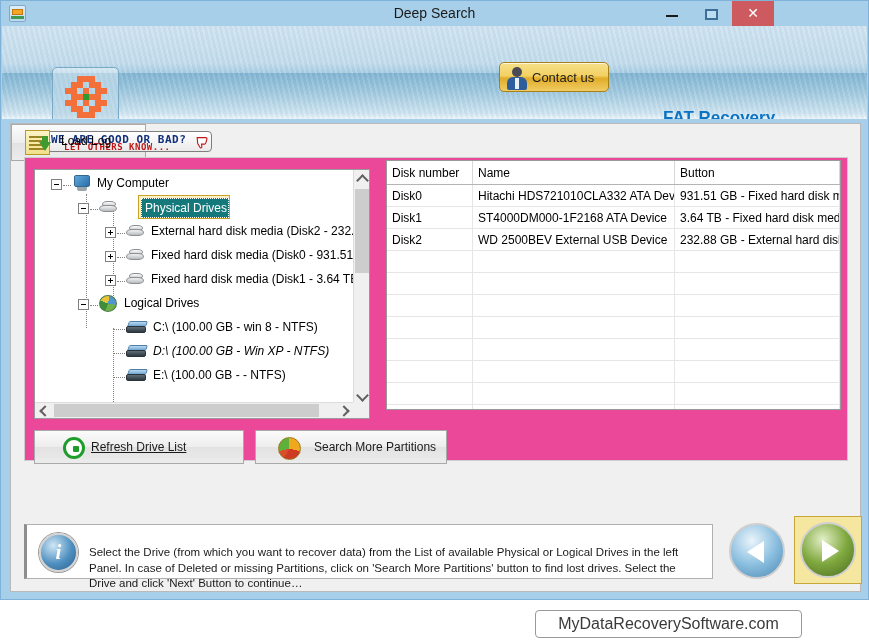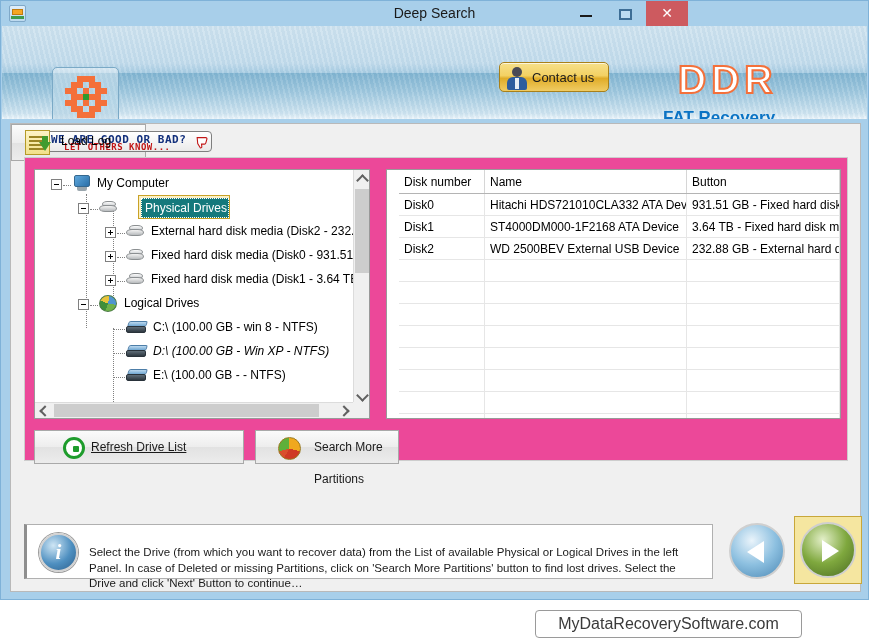--- a/index.html
+++ b/index.html
@@ -16,21 +16,21 @@
   
   #window{
     position:absolute;left:0;top:0;width:869px;height:600px;
     background:#a8cfea;
     border:1px solid #7fb2d8;
     box-sizing:border-box;
   }
 
   
   #titlebar{
-    position:absolute;left:0;top:0;width:687px;height:25px;
+    position:absolute;left:0;top:0;width:773px;height:25px;
     background:#a8cfea;
   }
   #title-icon{
     position:absolute;left:8px;top:4px;width:17px;height:17px;
     background:linear-gradient(#dfeefa,#bcd9ef);
     border:1px solid #7fa8c8;border-radius:2px;
     box-sizing:border-box;
   }
   #title-icon .g1{position:absolute;left:2px;top:3px;width:11px;height:6px;background:#f5a623;border:1px solid #c07b10;box-sizing:border-box;}
   #title-icon .g2{position:absolute;left:1px;top:10px;width:13px;height:3px;background:#3f9b4f;}
@@ -184,24 +184,23 @@
   #tree-hsb .arrow.left{left:0;}
   #tree-hsb .arrow.right{right:16px;}
   #tree-hsb .thumb{position:absolute;left:19px;top:1px;width:265px;height:13px;background:#cdcdcd;}
   .chevh{position:absolute;top:4px;width:6px;height:6px;border-left:2px solid #606060;border-top:2px solid #606060;}
   .chevh.l{left:6px;transform:rotate(-45deg);}
   .chevh.r{left:4px;transform:rotate(135deg);}
   #tree-corner{position:absolute;right:0;bottom:0;width:16px;height:16px;background:#f0f0f0;}
 
   
   #table-wrap{
-    position:absolute;left:361px;top:11px;width:455px;height:250px;
+    position:absolute;left:361px;top:2px;width:455px;height:250px;
     background:#ffffff;border:1px solid #999;box-sizing:border-box;
     overflow:hidden;
-    padding-left:12px;
   }
   table.grid{border-collapse:collapse;width:100%;table-layout:fixed;}
   table.grid th{
     font-weight:normal;text-align:left;font-size:12px;
     background:#ffffff;border-right:1px solid #d6d6d6;border-bottom:1px solid #b4b4b4;
     padding:3px 0 3px 5px;height:17px;color:#000;
   }
   table.grid td{
     font-size:12px;border-right:1px solid #e6e6e6;border-bottom:1px solid #e6e6e6;
     padding:2px 0 2px 5px;height:17px;color:#000;white-space:nowrap;overflow:hidden;
@@ -211,21 +210,21 @@
   .col-c{width:auto;}
 
   
   .abtn{
     position:absolute;
     background:linear-gradient(to bottom,#fbfbfb,#ededed 50%,#e2e2e2 51%,#ececec);
     border:1px solid #a9a9a9;box-sizing:border-box;
   }
   .abtn .lbl{position:absolute;top:0;height:100%;line-height:32px;font-size:12px;color:#1a1a1a;}
   #btn-refresh{left:9px;top:272px;width:210px;height:34px;}
-  #btn-search{left:230px;top:272px;width:144px;height:34px;}
+  #btn-search{left:230px;top:272px;width:192px;height:34px;}
   #btn-loadlog{left:13px;top:348px;width:135px;height:37px;
     background:linear-gradient(to bottom,#fbfbfb,#ededed 50%,#e2e2e2 51%,#ececec);
     border:1px solid #a9a9a9;box-sizing:border-box;}
 
   #ico-refresh{position:absolute;left:28px;top:6px;width:22px;height:22px;border-radius:50%;
     border:3px solid #1e9c2c;box-sizing:border-box;background:#fff;}
   #ico-refresh:before{content:"";position:absolute;left:7px;top:6px;width:6px;height:6px;background:#1e9c2c;border-radius:1px;}
   #ico-pie{position:absolute;left:22px;top:6px;width:23px;height:23px;border-radius:50%;
     background:conic-gradient(from 0deg,#f0a81e 0deg 105deg,#cf3a24 105deg 210deg,#d94f2b 210deg 255deg,#5fb03a 255deg 360deg);
     border:1px solid #9a7a20;box-sizing:border-box;}
@@ -339,21 +338,20 @@
 
     <div id="contact-btn">
       <div id="contact-avatar">
         <div class="head"></div>
           <div class="body"></div>
           <div class="tie"></div>
       </div>
       <div id="contact-label">Contact us</div>
     </div>
 
-    <div id="brand-ddr">DDR</div>
     <div id="brand-sub">FAT Recovery</div>
   </div>
 
   <div id="body">
 
     <div id="feedback">
       <svg id="fb-thumbup" viewBox="0 0 24 24">
         <path d="M3 10h4v11H3z" fill="#fff" stroke="#13307c" stroke-width="2"></path>
         <path d="M7 10l5-8c2 0 3 1 2.5 3L14 9h6c1.4 0 2.4 1.3 2 2.6l-2 7c-.3 1-1.2 2.4-2.5 2.4H7z" fill="#fff" stroke="#13307c" stroke-width="2"></path>
       </svg>

